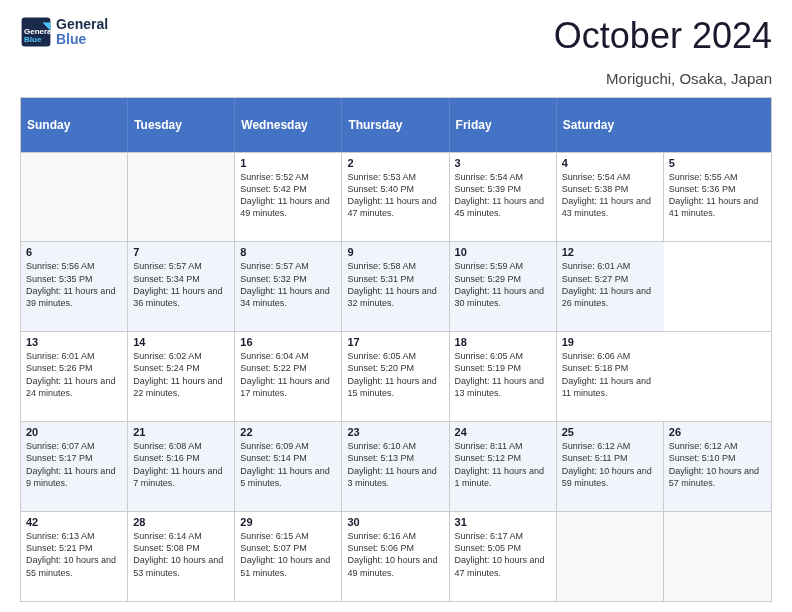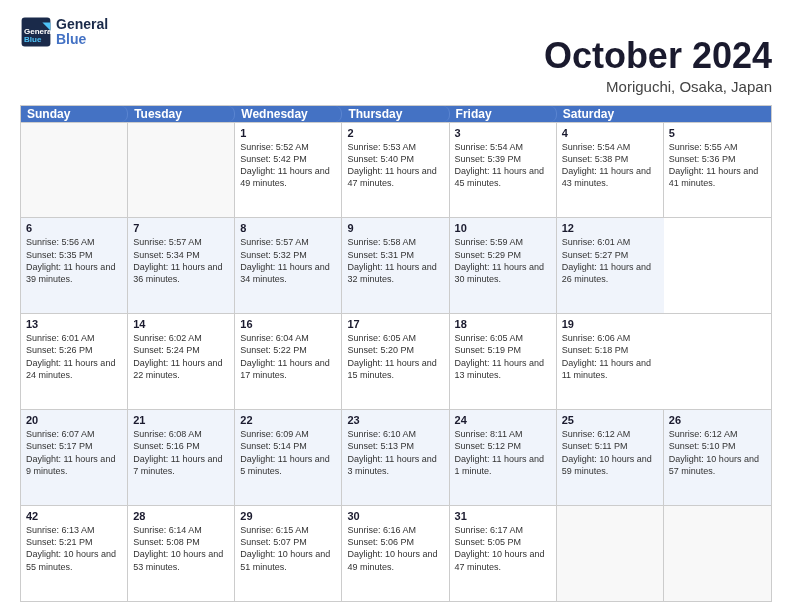--- a/index.html
+++ b/index.html
@@ -30,49 +30,47 @@
     }
     .logo-icon {
       width: 32px;
       height: 32px;
     }
     .title-block {
       text-align: right;
     }
     .month-title {
       font-size: 36px;
-      font-weight: bold;
+      font-weight: normal;
       color: #1a1a2e;
       line-height: 1.1;
-      margin-top: 20px;
     }
     .location {
       font-size: 15px;
       color: #444;
-      margin-top: 2px;
+      margin-top: 14px;
     }
     .calendar {
       flex: 1;
       display: flex;
       flex-direction: column;
       border: 1px solid #ccc;
     }
     .cal-header {
       display: grid;
       grid-template-columns: repeat(7, 1fr);
       background: #4472c4;
     }
     .cal-header-cell {
       color: #fff;
       font-size: 12px;
       font-weight: bold;
-      padding: 1px 6px;
+      padding: 20px 6px;
       text-align: left;
       border-right: 1px solid #5a84d0;
-      border-radius: 7px;
     }
     .cal-header-cell:last-child { border-right: none; }
     .cal-body {
       flex: 1;
       display: flex;
       flex-direction: column;
     }
     .cal-week {
       display: grid;
       grid-template-columns: repeat(7, 1fr);

